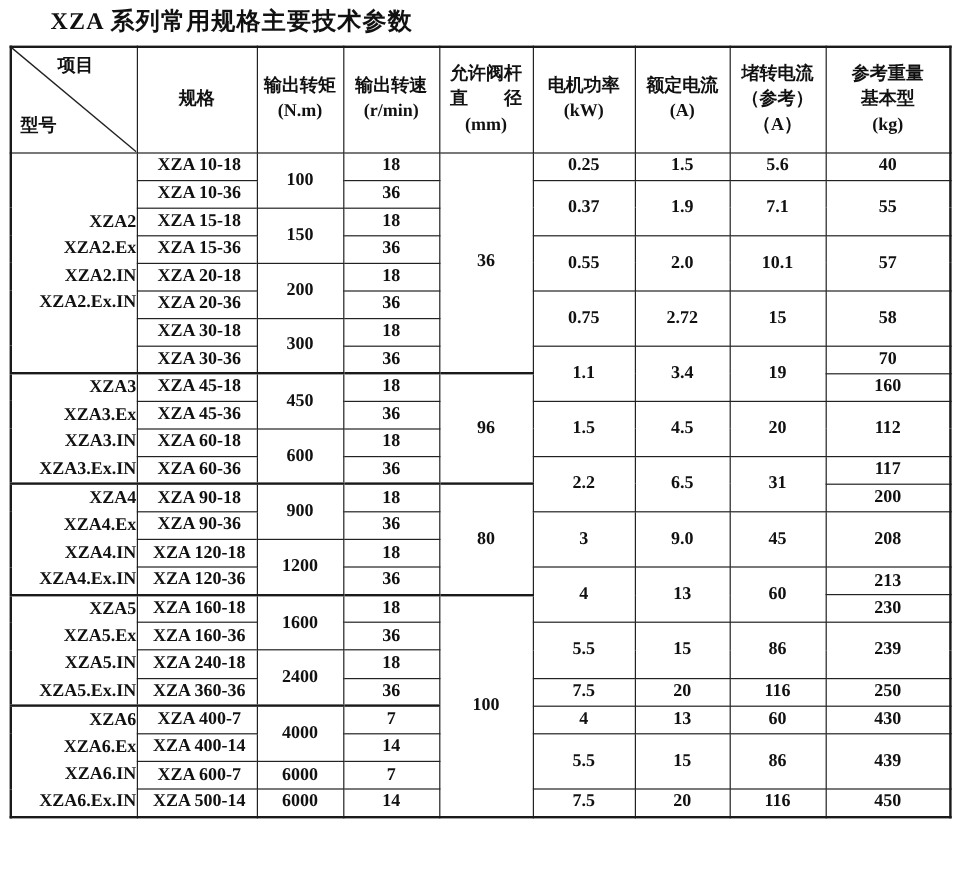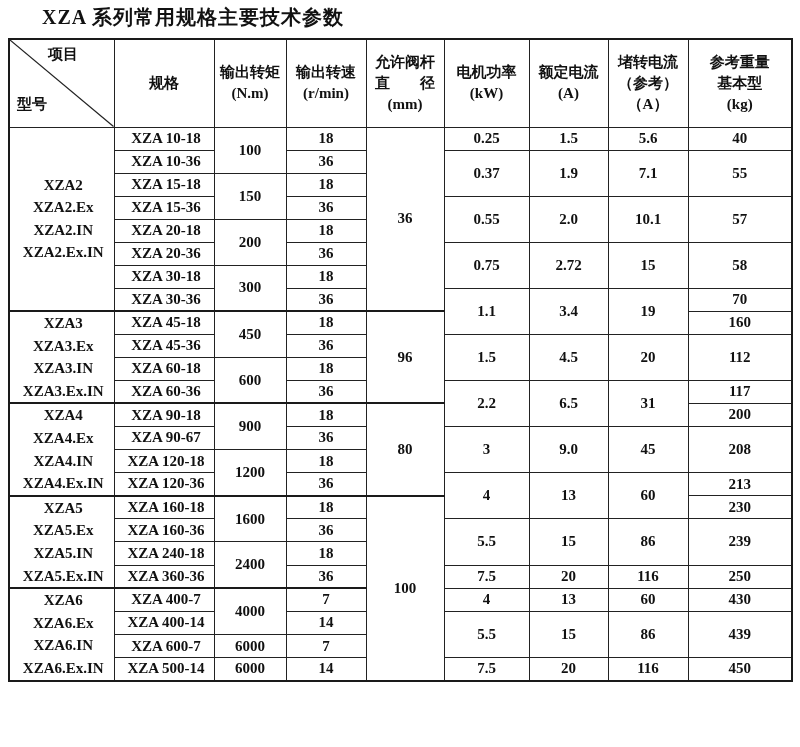--- a/index.html
+++ b/index.html
@@ -38,21 +38,21 @@
   thead tr { height: 88px; }
   tbody tr { height: 23px; }
   th div { line-height: 21px; }
 
   
   th.diag { position: relative; }
   th.diag svg { position: absolute; left: 0; top: 0; width: 100%; height: 100%; }
   th.diag .d-top { position: absolute; top: 5px; left: 38px; }
   th.diag .d-bottom { position: absolute; bottom: 13px; left: 7px; }
 
-  td.model { text-align: center; padding-left: 3px; }
+  td.model { text-align: right; padding-left: 3px; }
   td.model div { line-height: 22.6px; white-space: nowrap; }
   td.spec { text-align: center; padding-left: 4px; white-space: nowrap; }
 
   
   td.lsec { border-top: 2px solid #1a1a1a; }
 
   .notes {
     position: absolute; left: 45px; top: 682px;
     font-size: 15px; line-height: 21.8px;
     white-space: nowrap;
@@ -228,21 +228,21 @@
             <div>XZA4.IN</div>
             <div>XZA4.Ex.IN</div>
           </td>
           <td class="spec lsec">XZA 90-18</td>
           <td rowspan="2" class="lsec">900</td>
           <td class="lsec">18</td>
           <td rowspan="4" class="lsec">80</td>
           <td>200</td>
         </tr>
         <tr>
-          <td class="spec">XZA 90-67</td>
+          <td class="spec">XZA 90-36</td>
           <td>36</td>
           <td rowspan="2">3</td>
           <td rowspan="2">9.0</td>
           <td rowspan="2">45</td>
           <td rowspan="2">208</td>
         </tr>
         <tr>
           <td class="spec">XZA 120-18</td>
           <td rowspan="2">1200</td>
           <td>18</td>

